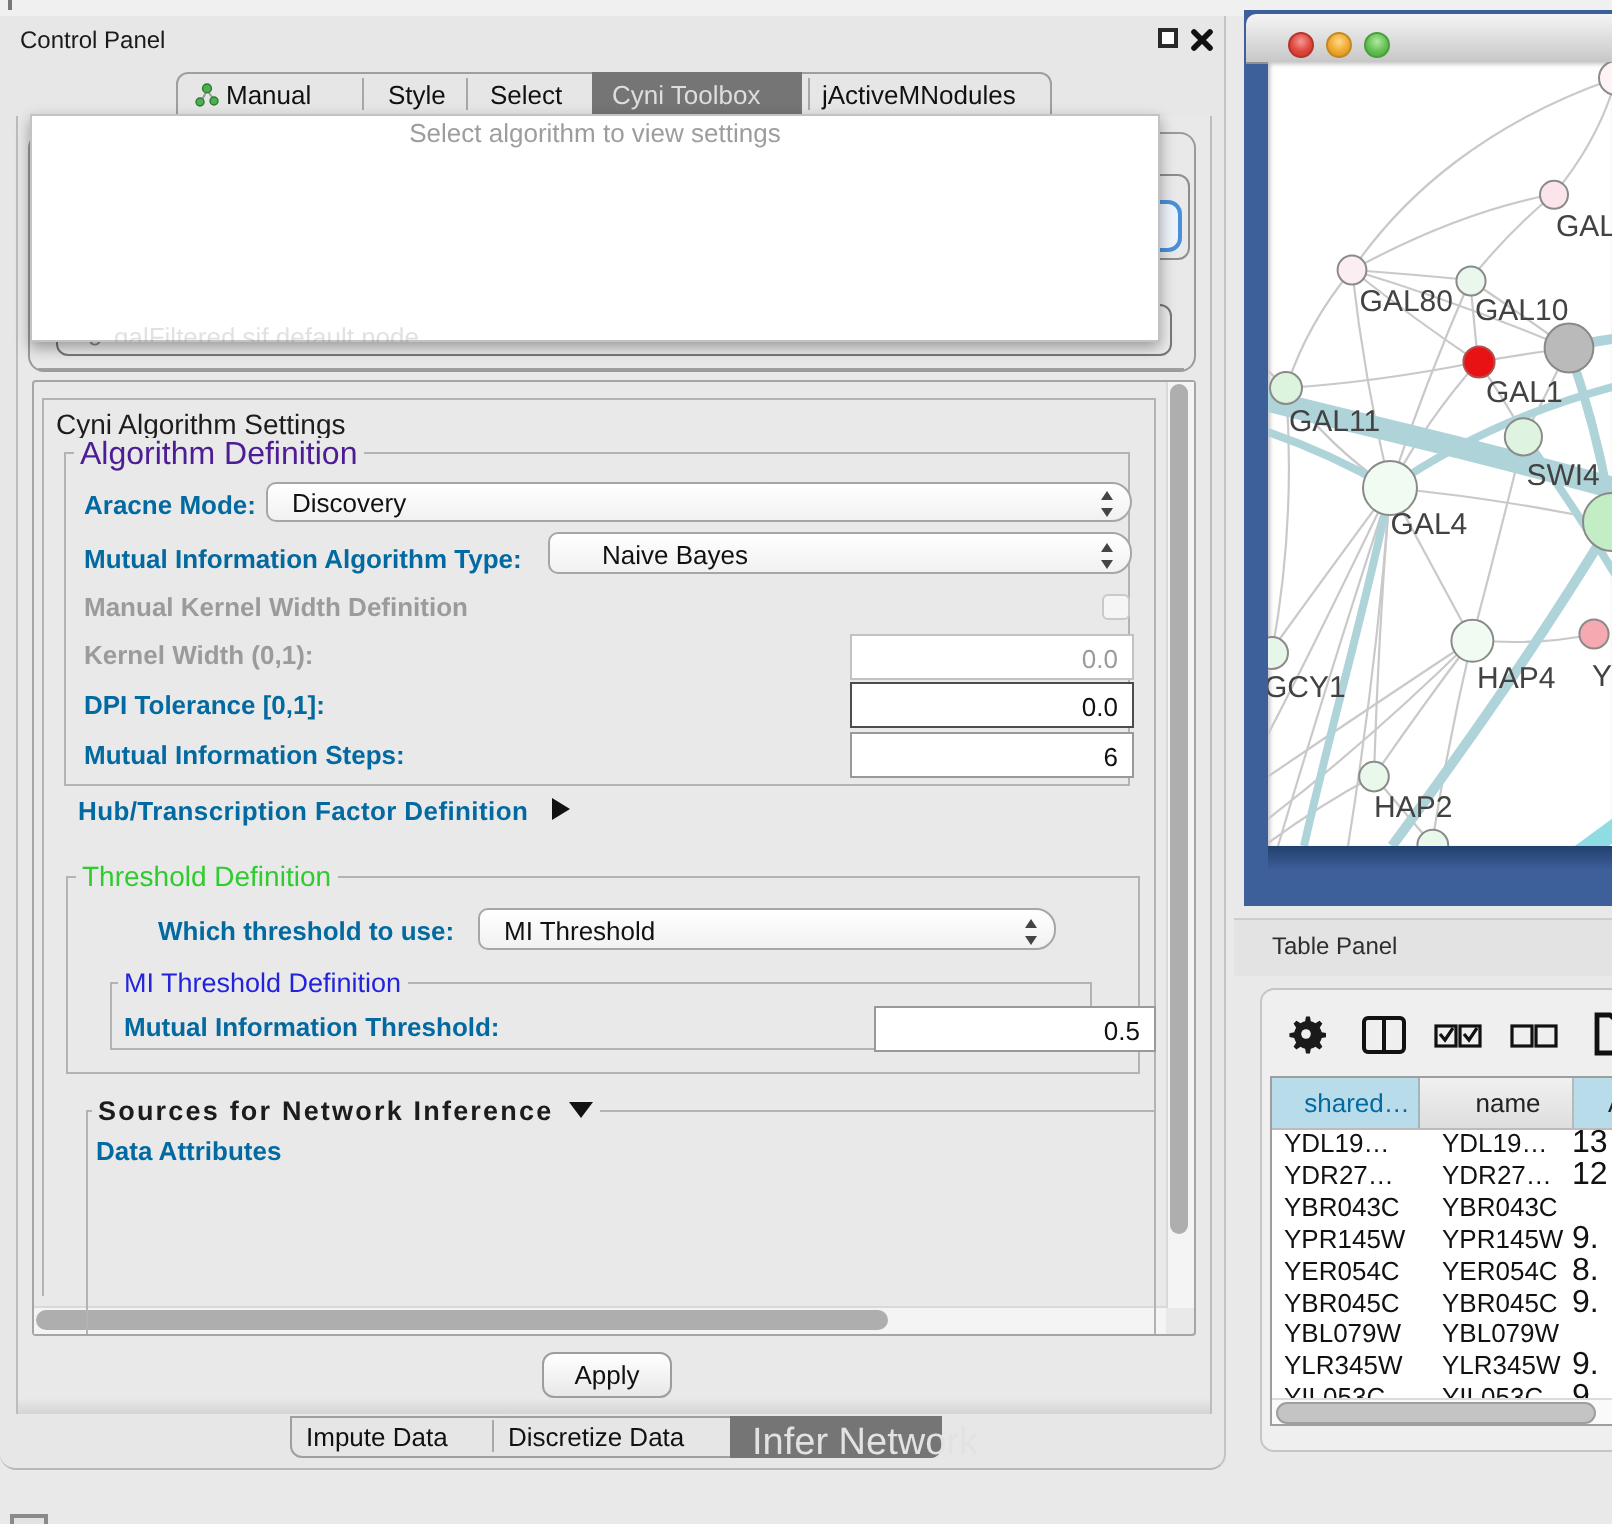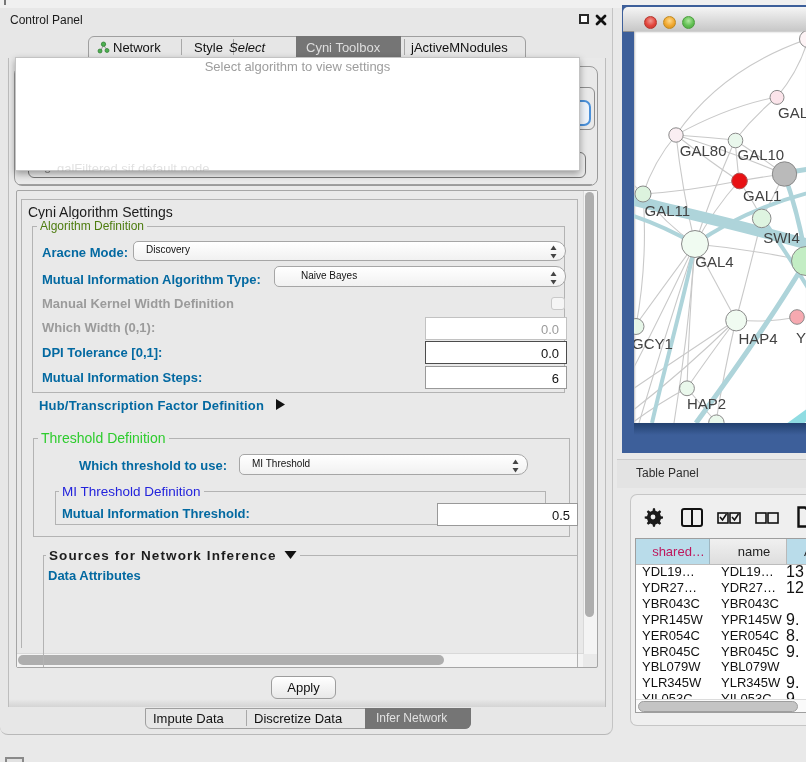--- a/index.html
+++ b/index.html
@@ -3,21 +3,21 @@
 <meta charset="utf-8">
 <style>
 html,body{margin:0;padding:0;}
 body{width:806px;height:762px;overflow:hidden;background:#e9e9e9;
   font-family:"Liberation Sans",sans-serif;-webkit-font-smoothing:antialiased;}
 .abs{position:absolute;}
 #stage{position:relative;width:806px;height:762px;overflow:hidden;}
 .lbl{font-size:13px;font-weight:bold;color:#0369a1;white-space:nowrap;}
 .dis{color:#9b9b9b;}
 .combo{background:linear-gradient(#ffffff,#f1f1f1);border:1px solid #a6a6a6;
-  border-radius:5px;font-size:10px;color:#111;box-sizing:border-box;}
+  border-radius:5px;font-size:13px;color:#111;box-sizing:border-box;}
 .combo .ct{position:absolute;left:12px;top:4px;}
 .tfield{background:#fff;border:1px solid #999;box-sizing:border-box;
   font-size:13px;color:#111;text-align:right;}
 .tfield span{position:absolute;right:7px;top:4px;}
 .updn{position:absolute;width:9px;}
 </style>
 </head>
 <body>
 <div id="stage">
 
@@ -36,23 +36,23 @@
 <div class="abs" style="left:296px;top:36px;width:105px;height:22px;background:#757575;"></div>
 <div class="abs" style="left:181px;top:39px;width:1px;height:16px;background:#a8a8a8;"></div>
 <div class="abs" style="left:233px;top:39px;width:1px;height:16px;background:#a8a8a8;"></div>
 <div class="abs" style="left:404px;top:39px;width:1px;height:16px;background:#a8a8a8;"></div>
 <svg class="abs" style="left:97px;top:41px;" width="13" height="13" viewBox="0 0 13 13">
  <path d="M3.5 10 L6.5 4 M6.5 4 L10 9" stroke="#9a9a9a" stroke-width="1"></path>
  <circle cx="6.5" cy="3.2" r="2.2" fill="#4caf50" stroke="#2c7a2f" stroke-width=".7"></circle>
  <circle cx="3" cy="10" r="2" fill="#4caf50" stroke="#2c7a2f" stroke-width=".7"></circle>
  <circle cx="10" cy="9.5" r="2" fill="#4caf50" stroke="#2c7a2f" stroke-width=".7"></circle>
 </svg>
-<div class="abs" style="left:113px;top:40px;font-size:13px;color:#111;">Network</div>
+<div class="abs" style="left:113px;top:40px;font-size:13px;color:#111;">Manual</div>
 <div class="abs" style="left:194px;top:40px;font-size:13px;color:#111;">Style</div>
-<div class="abs" style="left:229px;top:40px;font-size:13px;color:#111;font-style:italic;">Select</div>
+<div class="abs" style="left:245px;top:40px;font-size:13px;color:#111;">Select</div>
 <div class="abs" style="left:306px;top:40px;font-size:13px;color:#dedede;">Cyni Toolbox</div>
 <div class="abs" style="left:411px;top:40px;font-size:13px;color:#111;">jActiveMNodules</div>
 
 <div class="abs" style="left:8px;top:58px;width:598px;height:649px;background:#e9e9e9;border-left:1px solid #bdbdbd;border-right:1px solid #bdbdbd;box-sizing:border-box;"></div>
 
 <div class="abs" style="left:14px;top:66px;width:584px;height:120px;border:1px solid #9a9a9a;border-radius:8px;box-sizing:border-box;"></div>
 <div class="abs" style="left:200px;top:87px;width:395px;height:43px;border:1px solid #8d8d8d;border-radius:6px;box-sizing:border-box;"></div>
 <div class="abs" style="left:570px;top:100px;width:21px;height:26px;border:2.5px solid #4a90d9;border-radius:7px;background:#eef4fb;box-sizing:border-box;"></div>
 <div class="abs" style="left:28px;top:152px;width:558px;height:26px;border:1.5px solid #787878;border-radius:6px;background:#ededed;box-sizing:border-box;"></div>
 <div class="abs" style="left:44px;top:158px;font-size:13px;color:#8a8a8a;">galFiltered.sif default node</div>
@@ -71,21 +71,21 @@
 <div class="abs" style="left:583px;top:191px;width:14px;height:463px;background:#f4f4f4;border-left:1px solid #d9d9d9;box-sizing:border-box;"></div>
 <div class="abs" style="left:585px;top:192px;width:9px;height:425px;background:#aeaeae;border-radius:5px;"></div>
 
 <div class="abs" style="left:17px;top:653px;width:566px;height:14px;background:#f4f4f4;border-top:1px solid #d9d9d9;box-sizing:border-box;"></div>
 <div class="abs" style="left:18px;top:655px;width:426px;height:10px;background:#aeaeae;border-radius:5px;"></div>
 
 <div class="abs" style="left:21px;top:199px;width:557px;height:449px;border:1px solid #b3b3b3;border-bottom:none;box-sizing:border-box;"></div>
 <div class="abs" style="left:25px;top:204px;background:#e9e9e9;padding:0 3px;font-size:14px;color:#1c1c1c;">Cyni Algorithm Settings</div>
 
 <div class="abs" style="left:32px;top:226px;width:533px;height:167px;border:1px solid #b3b3b3;box-sizing:border-box;"></div>
-<div class="abs" style="left:37px;top:219px;background:#e9e9e9;padding:0 3px;font-size:12px;color:#4d7c0f;">Algorithm Definition</div>
+<div class="abs" style="left:37px;top:219px;background:#e9e9e9;padding:0 3px;font-size:16px;color:#4c1d95;">Algorithm Definition</div>
 
 <div class="abs lbl" style="left:42px;top:245px;">Aracne Mode:</div>
 <div class="abs combo" style="left:133px;top:241px;width:433px;height:20px;border-radius:5px 10px 10px 5px;">
       <span class="ct" style="top:2px;">Discovery</span>
 <svg class="updn" style="right:7px;top:3px;" width="7" height="14" viewBox="0 0 7 14">
         <path d="M3.5 0.5 L6.5 5 L0.5 5 Z" fill="#444"></path>
         <path d="M3.5 13.5 L0.5 9 L6.5 9 Z" fill="#444"></path>
       </svg>
 </div>
 
@@ -94,21 +94,21 @@
 <svg class="updn" style="right:7px;top:4px;" width="7" height="14" viewBox="0 0 7 14">
         <path d="M3.5 0.5 L6.5 5 L0.5 5 Z" fill="#444"></path>
         <path d="M3.5 13.5 L0.5 9 L6.5 9 Z" fill="#444"></path>
       </svg>
 </div>
 <div class="abs lbl" style="left:42px;top:272px;">Mutual Information Algorithm Type:</div>
 
 <div class="abs lbl dis" style="left:42px;top:296px;">Manual Kernel Width Definition</div>
 <div class="abs" style="left:551px;top:297px;width:14px;height:13px;background:#f5f5f5;border:1px solid #c9c9c9;border-radius:3px;box-sizing:border-box;"></div>
 
-<div class="abs lbl dis" style="left:42px;top:320px;">Which Width (0,1):</div>
+<div class="abs lbl dis" style="left:42px;top:320px;">Kernel Width (0,1):</div>
 <div class="abs tfield" style="left:425px;top:317px;width:142px;height:23px;border-color:#c2c2c2;">
       <span style="color:#9b9b9b;">0.0</span>
     </div>
 
 <div class="abs lbl" style="left:42px;top:345px;">DPI Tolerance [0,1]:</div>
 <div class="abs tfield" style="left:425px;top:341px;width:142px;height:23px;border:1.5px solid #4c4c4c;">
       <span>0.0</span>
     </div>
 
 <div class="abs lbl" style="left:42px;top:370px;">Mutual Information Steps:</div>
@@ -148,21 +148,21 @@
 
 
 <div class="abs" style="left:271px;top:676px;width:65px;height:23px;background:linear-gradient(#ffffff,#e8e8e8);border:1px solid #9d9d9d;border-radius:6px;box-sizing:border-box;text-align:center;font-size:13px;color:#111;line-height:21px;">Apply</div>
 
 <div class="abs" style="left:9px;top:699px;width:596px;height:8px;background:linear-gradient(#e9e9e9,#d4d4d4);"></div>
 <div class="abs" style="left:145px;top:708px;width:326px;height:21px;background:#e6e6e6;border:1px solid #9f9f9f;border-radius:0 0 6px 6px;box-sizing:border-box;"></div>
 <div class="abs" style="left:365px;top:708px;width:106px;height:21px;background:#757575;border-radius:0 0 6px 0;"></div>
 <div class="abs" style="left:246px;top:710px;width:1px;height:16px;background:#a8a8a8;"></div>
 <div class="abs" style="left:153px;top:711px;font-size:13px;color:#111;">Impute Data</div>
 <div class="abs" style="left:254px;top:711px;font-size:13px;color:#111;">Discretize Data</div>
-<div class="abs" style="left:376px;top:711px;font-size:12px;color:#e2e2e2;">Infer Network</div>
+<div class="abs" style="left:376px;top:711px;font-size:19px;color:#e2e2e2;">Infer Network</div>
 
 <div class="abs" style="left:5px;top:757px;width:19px;height:10px;border:2px solid #8a8a8a;background:#e2e2e2;box-sizing:border-box;"></div>
 
 <div class="abs" style="left:622px;top:5px;width:184px;height:448px;background:#3d5f9a;"></div>
 
 <div class="abs" style="left:623px;top:7px;width:183px;height:24px;background:linear-gradient(#f5f5f5,#c7c7c7);border-bottom:1px solid #919191;border-top-left-radius:5px;"></div>
 <div class="abs" style="left:644px;top:16px;width:11px;height:11px;border-radius:50%;background:radial-gradient(circle at 50% 35%,#f09a93 0%,#e2453c 55%,#c03830 100%);border:0.5px solid #b5352c;"></div>
 <div class="abs" style="left:663px;top:16px;width:11px;height:11px;border-radius:50%;background:radial-gradient(circle at 50% 35%,#ffd98a 0%,#f0a72e 55%,#cf8c1e 100%);border:0.5px solid #c08a20;"></div>
 <div class="abs" style="left:682px;top:16px;width:11px;height:11px;border-radius:50%;background:radial-gradient(circle at 50% 35%,#b1e8a0 0%,#62c053 55%,#4da33f 100%);border:0.5px solid #4a9e3d;"></div>
 
@@ -276,21 +276,21 @@
 <svg class="abs" style="left:755px;top:512px;" width="25" height="12" viewBox="0 0 25 12">
   <rect x="1" y="1" width="10" height="10" fill="none" stroke="#111" stroke-width="1.6"></rect>
   <rect x="13" y="1" width="10" height="10" fill="none" stroke="#111" stroke-width="1.6"></rect>
 </svg>
 <svg class="abs" style="left:797px;top:506px;" width="12" height="22" viewBox="0 0 12 22">
   <path d="M1.5 1.5 H8 L14 7 V20.5 H1.5 Z" fill="none" stroke="#111" stroke-width="2.4"></path>
 </svg>
 
 <div class="abs" style="left:635px;top:538px;width:171px;height:175px;background:#fff;border:1px solid #9e9e9e;border-right:none;box-sizing:border-box;overflow:hidden;">
 
-  <div class="abs" style="left:0;top:0;width:74px;height:25px;background:#b9dcea;border-right:1px solid #9fb6c0;box-sizing:border-box;text-align:center;text-indent:12px;font-size:13px;color:#be185d;line-height:25px;">shared…</div>
+  <div class="abs" style="left:0;top:0;width:74px;height:25px;background:#b9dcea;border-right:1px solid #9fb6c0;box-sizing:border-box;text-align:center;text-indent:12px;font-size:13px;color:#0369a1;line-height:25px;">shared…</div>
   <div class="abs" style="left:74px;top:0;width:77px;height:25px;background:linear-gradient(#f0f0f0,#dedede);border-right:1px solid #b9b9b9;box-sizing:border-box;text-align:center;text-indent:12px;font-size:13px;color:#222;line-height:25px;">name</div>
   <div class="abs" style="left:151px;top:0;width:21px;height:25px;background:#b9dcea;box-sizing:border-box;font-size:13px;color:#222;line-height:25px;padding-left:17px;">A</div>
   <div class="abs" style="left:0;top:25px;width:172px;height:1px;background:#bcbcbc;"></div>
 
   <div class="abs" style="left:6px;top:25px;width:68px;font-size:13px;color:#111;line-height:15.9px;">YDL19…<br>YDR27…<br>YBR043C<br>YPR145W<br>YER054C<br>YBR045C<br>YBL079W<br>YLR345W<br>YIL053C</div>
   <div class="abs" style="left:85px;top:25px;width:70px;font-size:13px;color:#111;line-height:15.9px;">YDL19…<br>YDR27…<br>YBR043C<br>YPR145W<br>YER054C<br>YBR045C<br>YBL079W<br>YLR345W<br>YIL053C</div>
   <div class="abs" style="left:150px;top:25px;width:21px;font-size:16px;color:#111;line-height:15.9px;">13<br>12<br><br>9.<br>8.<br>9.<br><br>9.<br>9.</div>
 
   <div class="abs" style="left:0;top:160px;width:172px;height:15px;background:#fafafa;border-top:1px solid #dcdcdc;box-sizing:border-box;"></div>
   <div class="abs" style="left:2px;top:162px;width:160px;height:11px;background:#c4c4c4;border:1px solid #9e9e9e;border-radius:6px;box-sizing:border-box;"></div>

